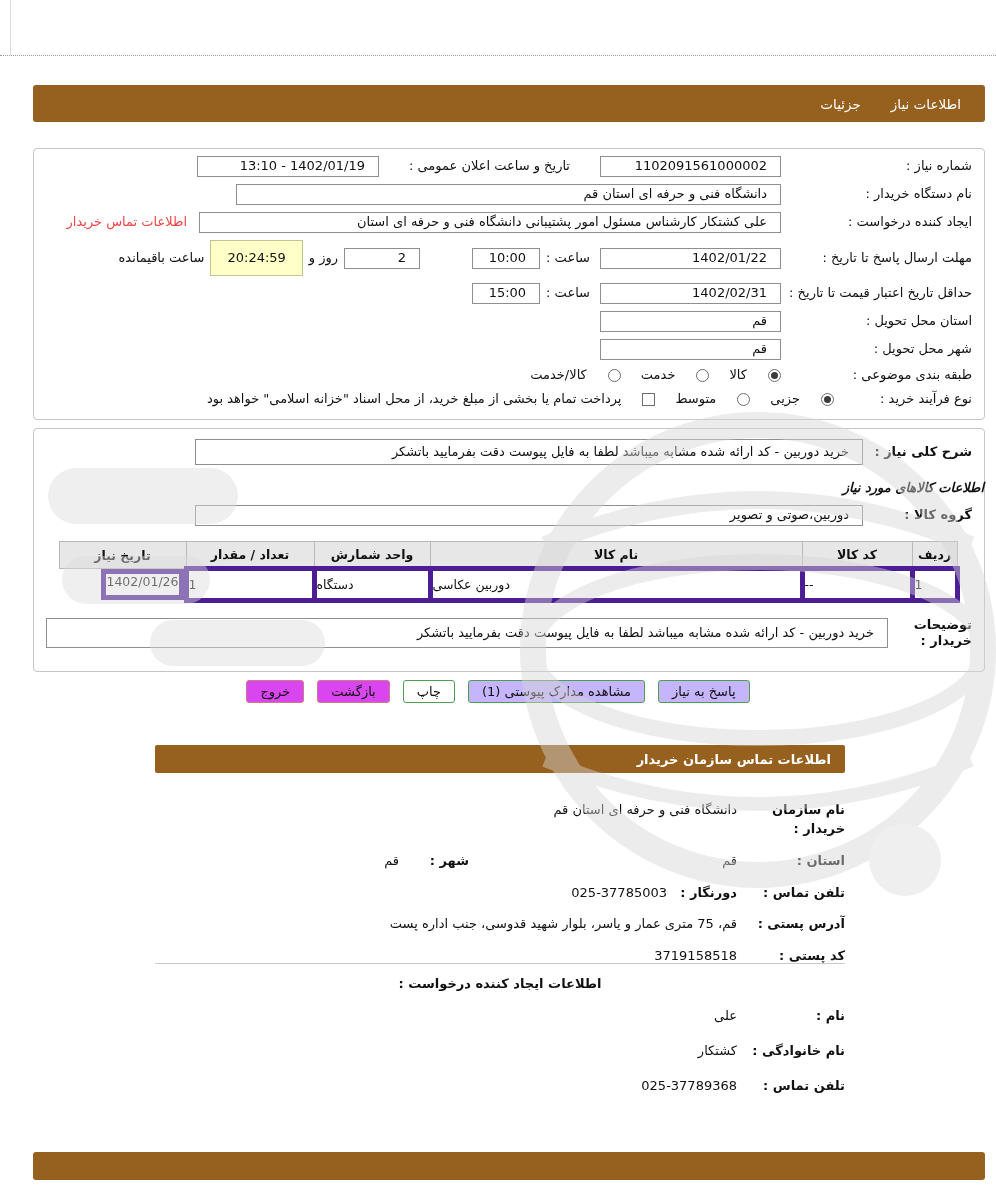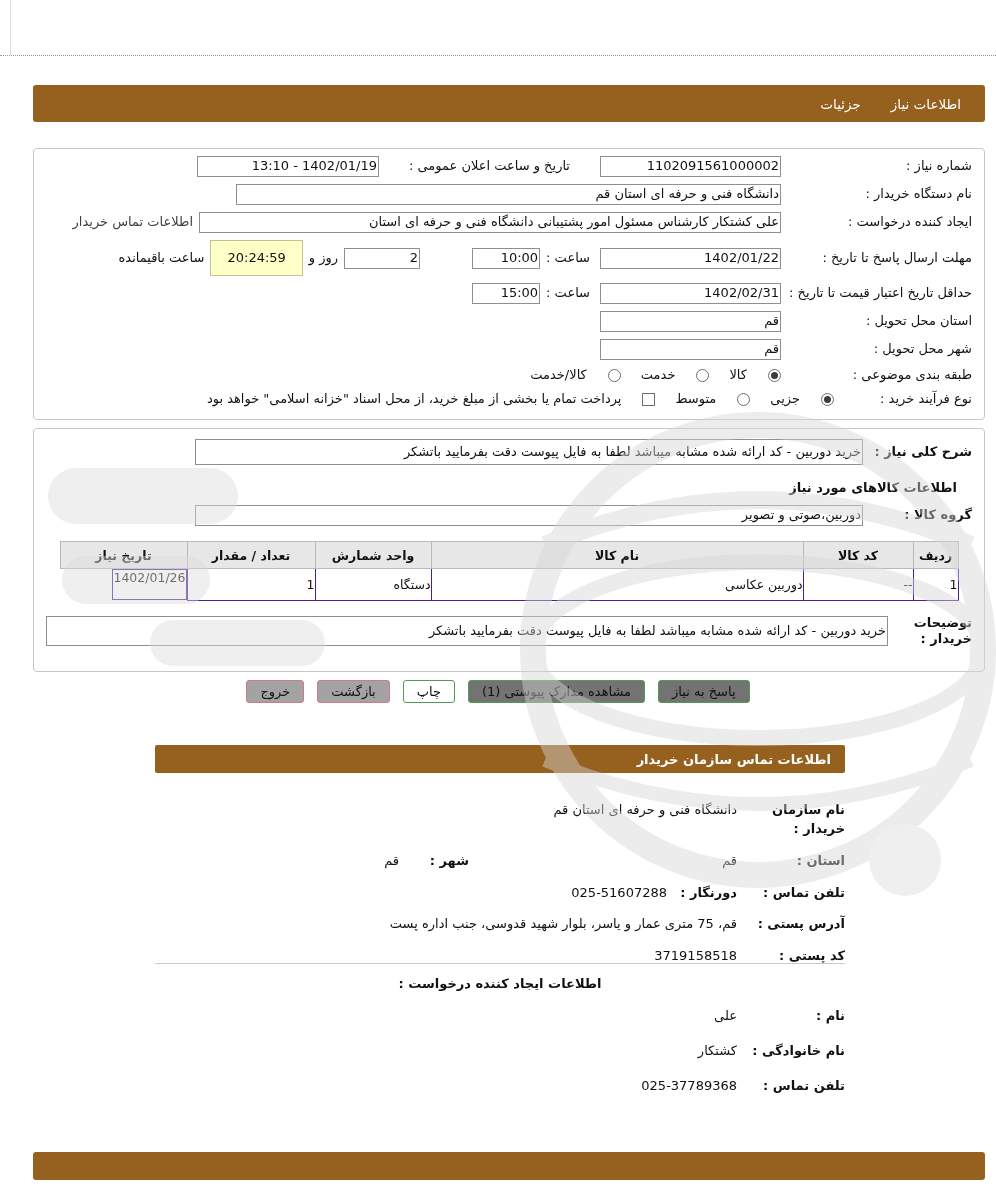--- a/index.html
+++ b/index.html
@@ -26,65 +26,65 @@
   }
   .box1 { top: 148px; height: 272px; }
   .box2 { top: 428px; height: 244px; }
 
   .frow { display: flex; align-items: center; margin: 7px 12px 0; gap: 6px; line-height: 1.3; }
   .lbl { width: 185px; min-width: 185px; text-align: right; }
   .lbl.short { width: 132px; min-width: 132px; }
   .sub { margin-right: 4px; }
   .inp {
     height: 21px; border: 1px solid #8f8f8f; background: #fff;
-    padding: 0 1px; display: flex; align-items: center; overflow: hidden;
+    padding: 0 13px; display: flex; align-items: center; overflow: hidden;
     white-space: nowrap; font-size: 13px;
   }
   .ltr { direction: ltr; justify-content: flex-end; }
   .w181 { width: 181px; } .w182 { width: 182px; } .w80 { width: 68px; }
   .w76 { width: 76px; } .w545 { width: 545px; } .w487 { width: 582px; }
   .w668 { width: 668px; }
   .gap18 { width: 18px; } .gap40 { width: 40px; }
   .h26 { height: 26px; } .h30 { height: 30px; }
   .grow { flex: 1; }
-  .link { color: #404040; cursor: pointer; margin-right: 0; white-space: nowrap; }
+  .link { color: #ef4444; cursor: pointer; margin-right: 6px; white-space: nowrap; }
   .countdown {
     background: #ffffc8; border: 1px solid #c3c38e; padding: 17px 16px;
     direction: ltr; height: 21px; display: flex; align-items: center;
   }
   .radio {
     width: 13px; height: 13px; border: 1px solid #6e6e6e; border-radius: 50%;
     background: #fff; display: inline-block; position: relative; flex: none; cursor: pointer;
   }
   .radio.checked::after { content: ""; position: absolute; inset: 2px; border-radius: 50%; background: #3c3c3c; }
   .chk { width: 13px; height: 13px; border: 1px solid #6e6e6e; background: #fff; flex: none; cursor: pointer; }
   .opt { display: flex; align-items: center; gap: 21px; margin-left: 14px; }
 
   .blabel { font-weight: bold; width: 103px; min-width: 103px; text-align: right; }
   .blabel.narrow { width: 78px; min-width: 78px; }
-  .sec-title { font-weight: bold; margin: 15px 27px 0; }
+  .sec-title { font-weight: bold; margin: 15px 0 0; font-style: italic; }
 
   table.items {
     border-collapse: collapse; width: 898px; margin: 15px auto 0;
     table-layout: fixed; font-size: 12.5px; direction: rtl;
   }
   table.items th { background: #e7e7e7; border: 1px solid #b9b9b9; height: 27px; font-weight: bold; text-align: center; }
-  table.items td { border: 1px solid #4c1d95; height: 31px; text-align: right; background: #fff; }
+  table.items td { border: 5px solid #4c1d95; height: 31px; text-align: left; background: #fff; }
 
   .btn-row {
     position: absolute; top: 680px; left: 0; right: 0; z-index: 2;
     display: flex; justify-content: center; align-items: center; gap: 13px;
   }
   .btn {
     height: 23px; padding: 0 13px; border-radius: 3px; display: flex;
     align-items: center; cursor: pointer; white-space: nowrap; font-size: 13px;
   }
-  .btn.green { background: #737373; border: 1px solid #4f9d4f; }
+  .btn.green { background: #c4b5fd; border: 1px solid #4f9d4f; }
   .btn.white { background: #ffffff; border: 1px solid #4f9d4f; }
-  .btn.pink  { background: #a3a3a3; border: 1px solid #cf7b84; }
+  .btn.pink  { background: #d946ef; border: 1px solid #cf7b84; }
 
   .contact-bar {
     position: absolute; top: 745px; left: 155px; width: 690px; height: 28px;
     background: #96601e; border-radius: 2px; color: #fff; font-weight: bold;
     display: flex; align-items: center; padding: 0 14px; z-index: 2;
   }
   .contact-block { position: absolute; left: 155px; width: 690px; z-index: 2; }
   .cb1 { top: 788px; }
   .crow { display: flex; align-items: flex-start; margin-top: 13px; line-height: 1.45; }
   .clabel { width: 108px; min-width: 108px; font-weight: bold; }
@@ -264,21 +264,21 @@
   </div>
   <div class="crow">
     <span class="clabel">استان :</span>
     <span class="cval colw">قم</span>
     <span class="clabel2">شهر :</span>
     <span class="cval">قم</span>
   </div>
   <div class="crow">
     <span class="clabel">تلفن تماس :</span>
     <span class="clabel2">دورنگار :</span>
-    <span class="cval"><span class="num">025-51607288</span></span>
+    <span class="cval"><span class="num">025-37785003</span></span>
   </div>
   <div class="crow">
     <span class="clabel">آدرس پستی :</span>
     <span class="cval">قم، 75 متری عمار و یاسر، بلوار شهید قدوسی، جنب اداره پست</span>
   </div>
   <div class="crow">
     <span class="clabel">کد پستی :</span>
     <span class="cval"><span class="num">3719158518</span></span>
   </div>
 </div>

